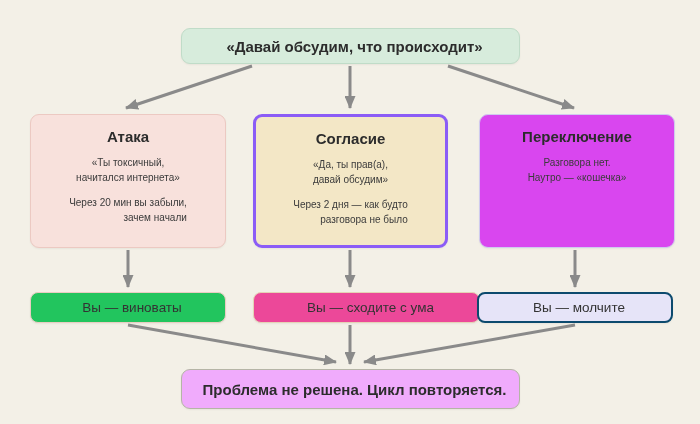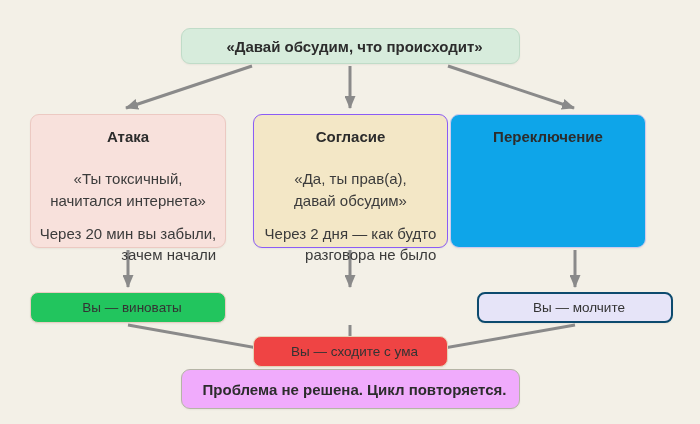--- a/index.html
+++ b/index.html
@@ -28,35 +28,35 @@
     background:#d7ecdc; border:1px solid #c0dcc8;
     display:flex; align-items:center; justify-content:center;
     font-size:15px; font-weight:600;
   }
 
   .main {
     top:114px; height:134px;
     padding:13px 8px 10px;
     display:flex; flex-direction:column; align-items:center;
   }
-  .main .title { font-size:15px; font-weight:700; margin-bottom:23px; }
-  .main .body { font-size:15px; line-height:1.45; white-space:pre-line; color:#3b3b3b; }
+  .main .title { font-size:15px; font-weight:700; margin-bottom:11px; }
+  .main .body { font-size:10px; line-height:1.45; white-space:pre-line; color:#3b3b3b; }
   .main .body + .body { margin-top:11px;text-align:right; }
 
   .col-attack { left:30px;  width:196px; background:#f8e1dc; border:1px solid #ecc9c2; }
-  .col-agree  { left:253px; width:195px; background:#f3e7c6; border:1px solid #8b5cf6; }
-  .col-switch { left:450px; width:196px; background:#0ea5e9; border:1px solid #cfcbee; }
+  .col-agree  { left:253px; width:195px; background:#f3e7c6; border:3px solid #8b5cf6; }
+  .col-switch { left:479px; width:196px; background:#d946ef; border:1px solid #cfcbee; }
 
   .result {
     top:292px; height:31px; border-radius:8px;
     display:flex; align-items:center; justify-content:center;
     font-size:13.5px; color:#333;
   }
   .res-attack { left:30px;  width:196px; background:#22c55e; border:1px solid #e9cdc2; }
-  .res-agree  { left:253px; width:195px; background:#ef4444; border:1px solid #e5d3b6;margin-top:44px; }
+  .res-agree  { left:253px; width:227px; background:#ec4899; border:1px solid #e5d3b6; }
   .res-switch { left:477px; width:196px; background:#e6e4f8; border:2px solid #0c4a6e; }
 
   .outcome {
     left:181px; top:369px; width:339px; height:40px;
     background:#f0abfc; border:1px solid #b5b5a6;
     display:flex; align-items:center; justify-content:center;
     font-size:15px; font-weight:600;
   }
 </style>
 </head>
@@ -98,20 +98,22 @@
   <div class="box main col-agree">
     <div class="title">Согласие</div>
     <div class="body">«Да, ты прав(а),
 давай обсудим»</div>
     <div class="body">Через 2 дня — как будто
 разговора не было</div>
   </div>
 
   <div class="box main col-switch">
     <div class="title">Переключение</div>
+    <div class="body">Разговора нет.
+Наутро — «кошечка»</div>
   </div>
 
   <div class="box result res-attack">
     <span>Вы — виноваты</span>
   </div>
 
   <div class="box result res-agree">
     <span>Вы — сходите с ума</span>
   </div>
 

